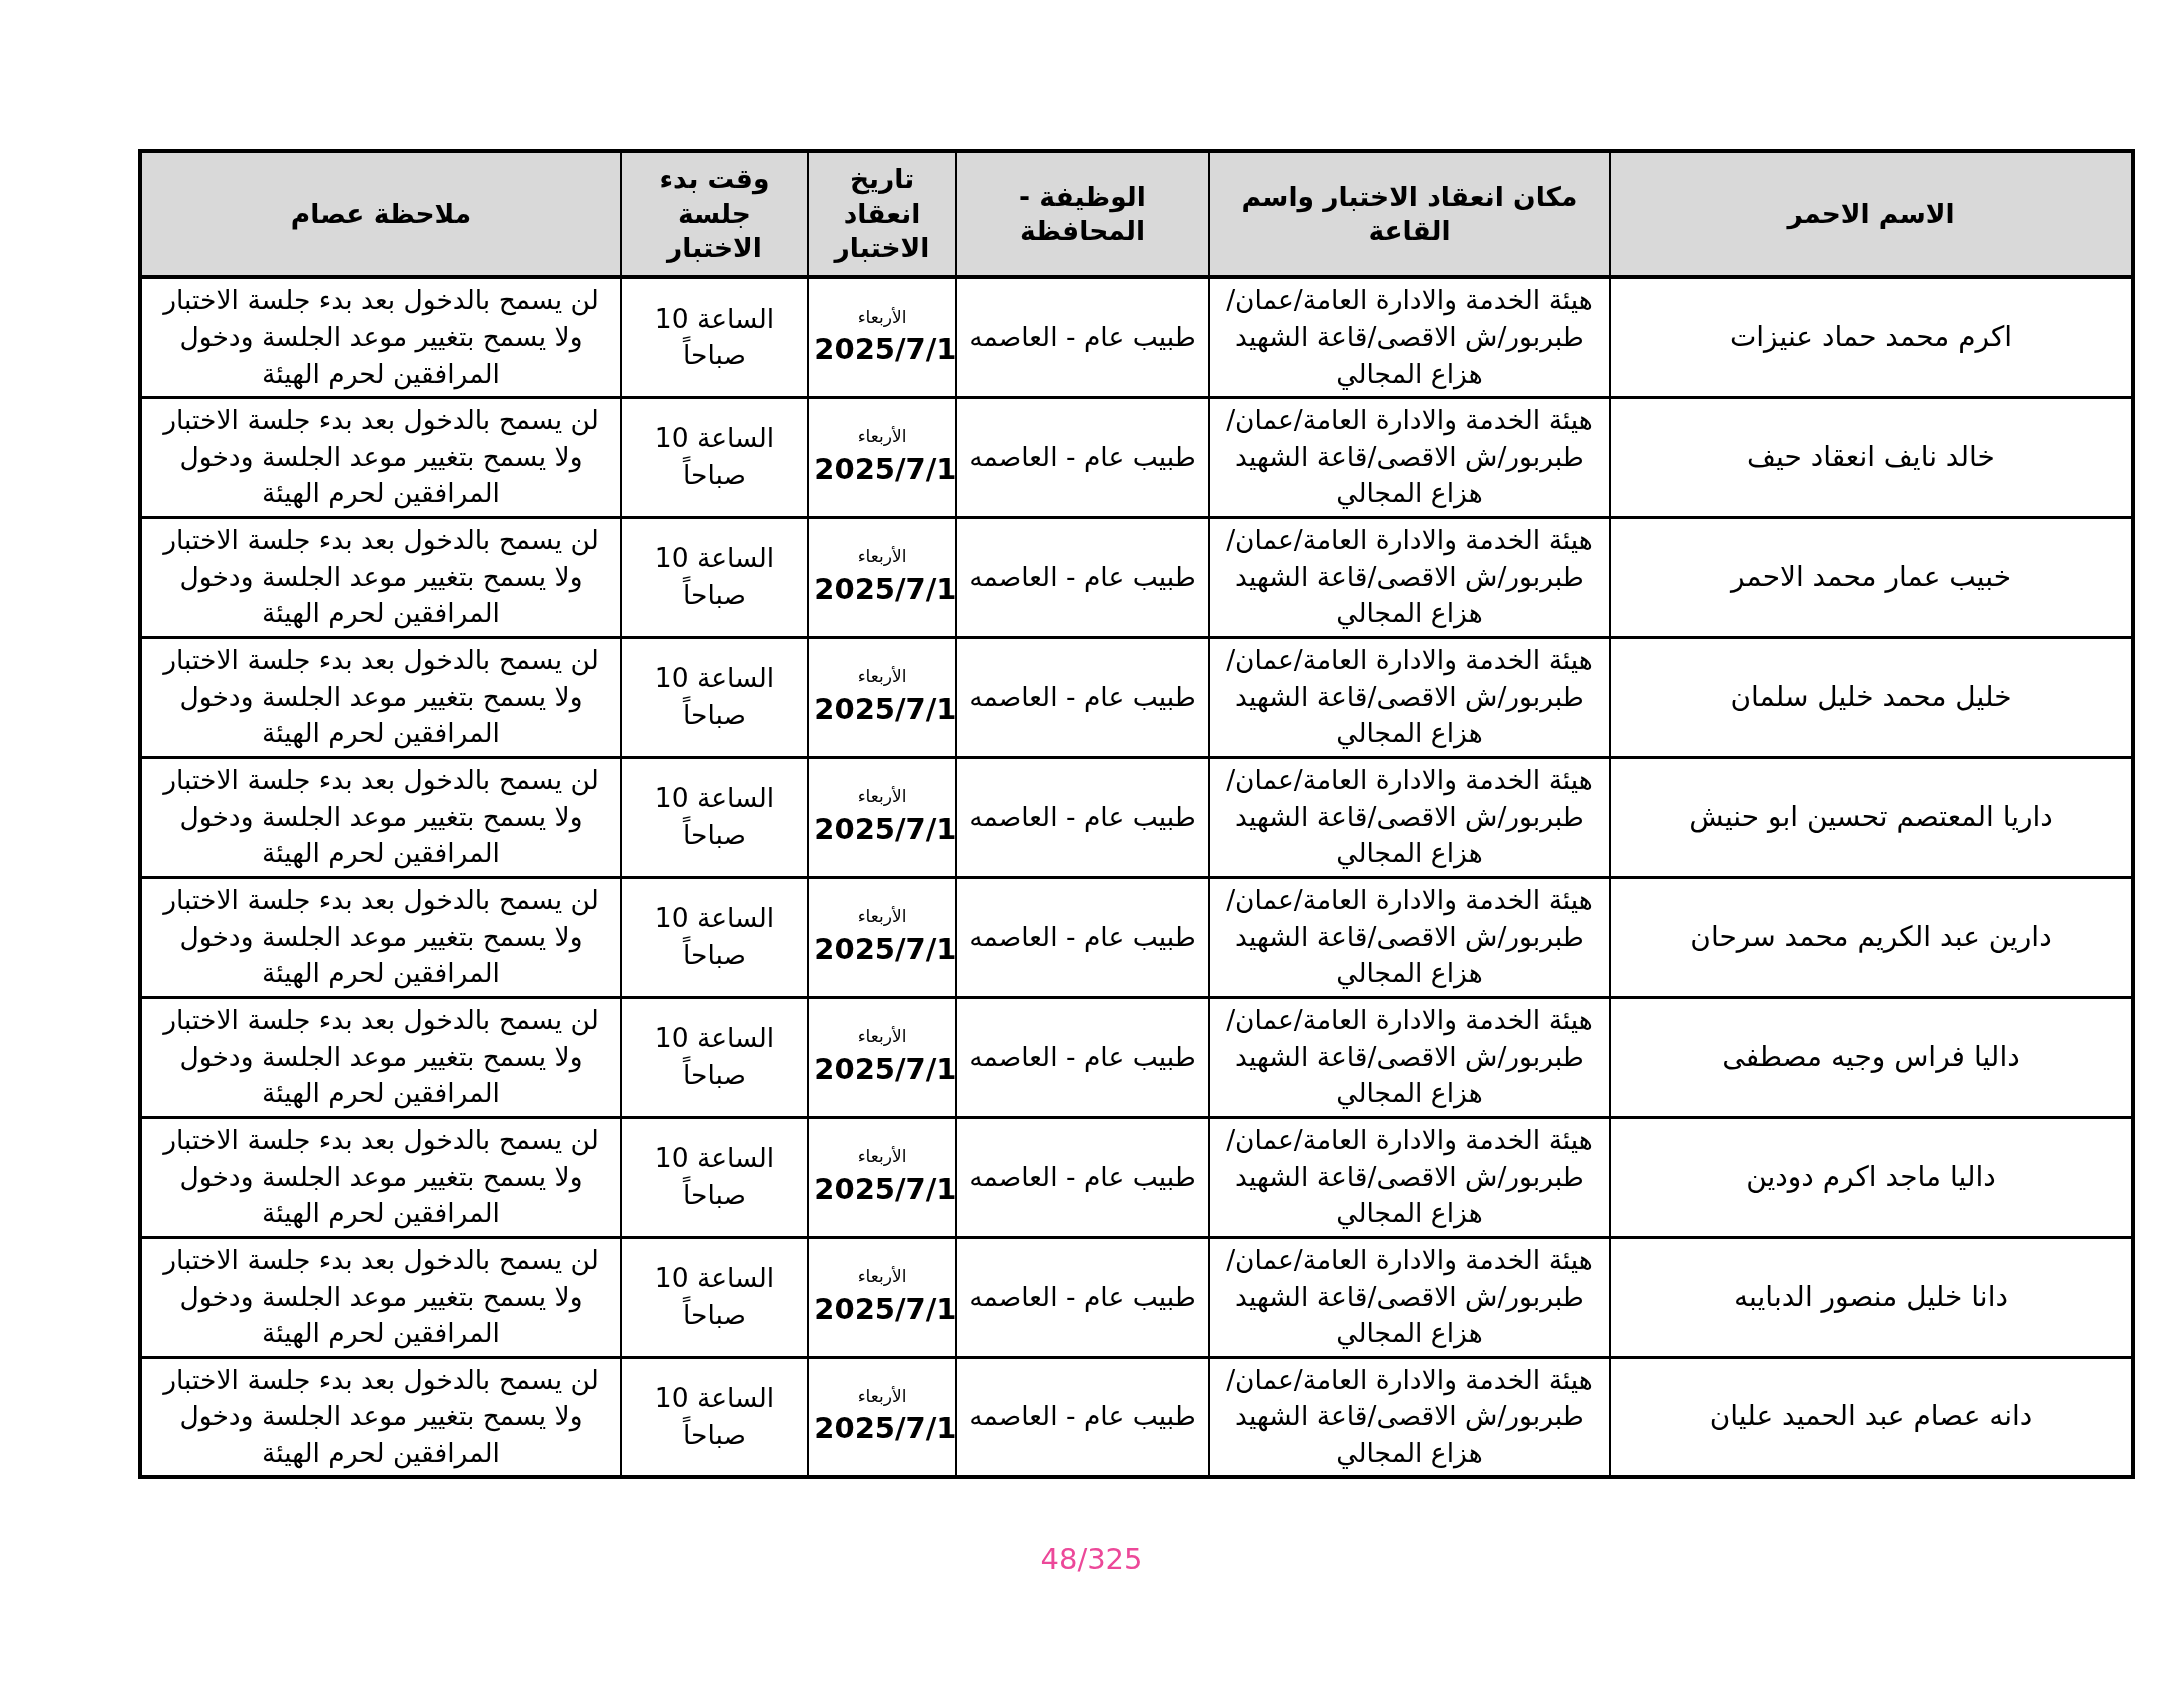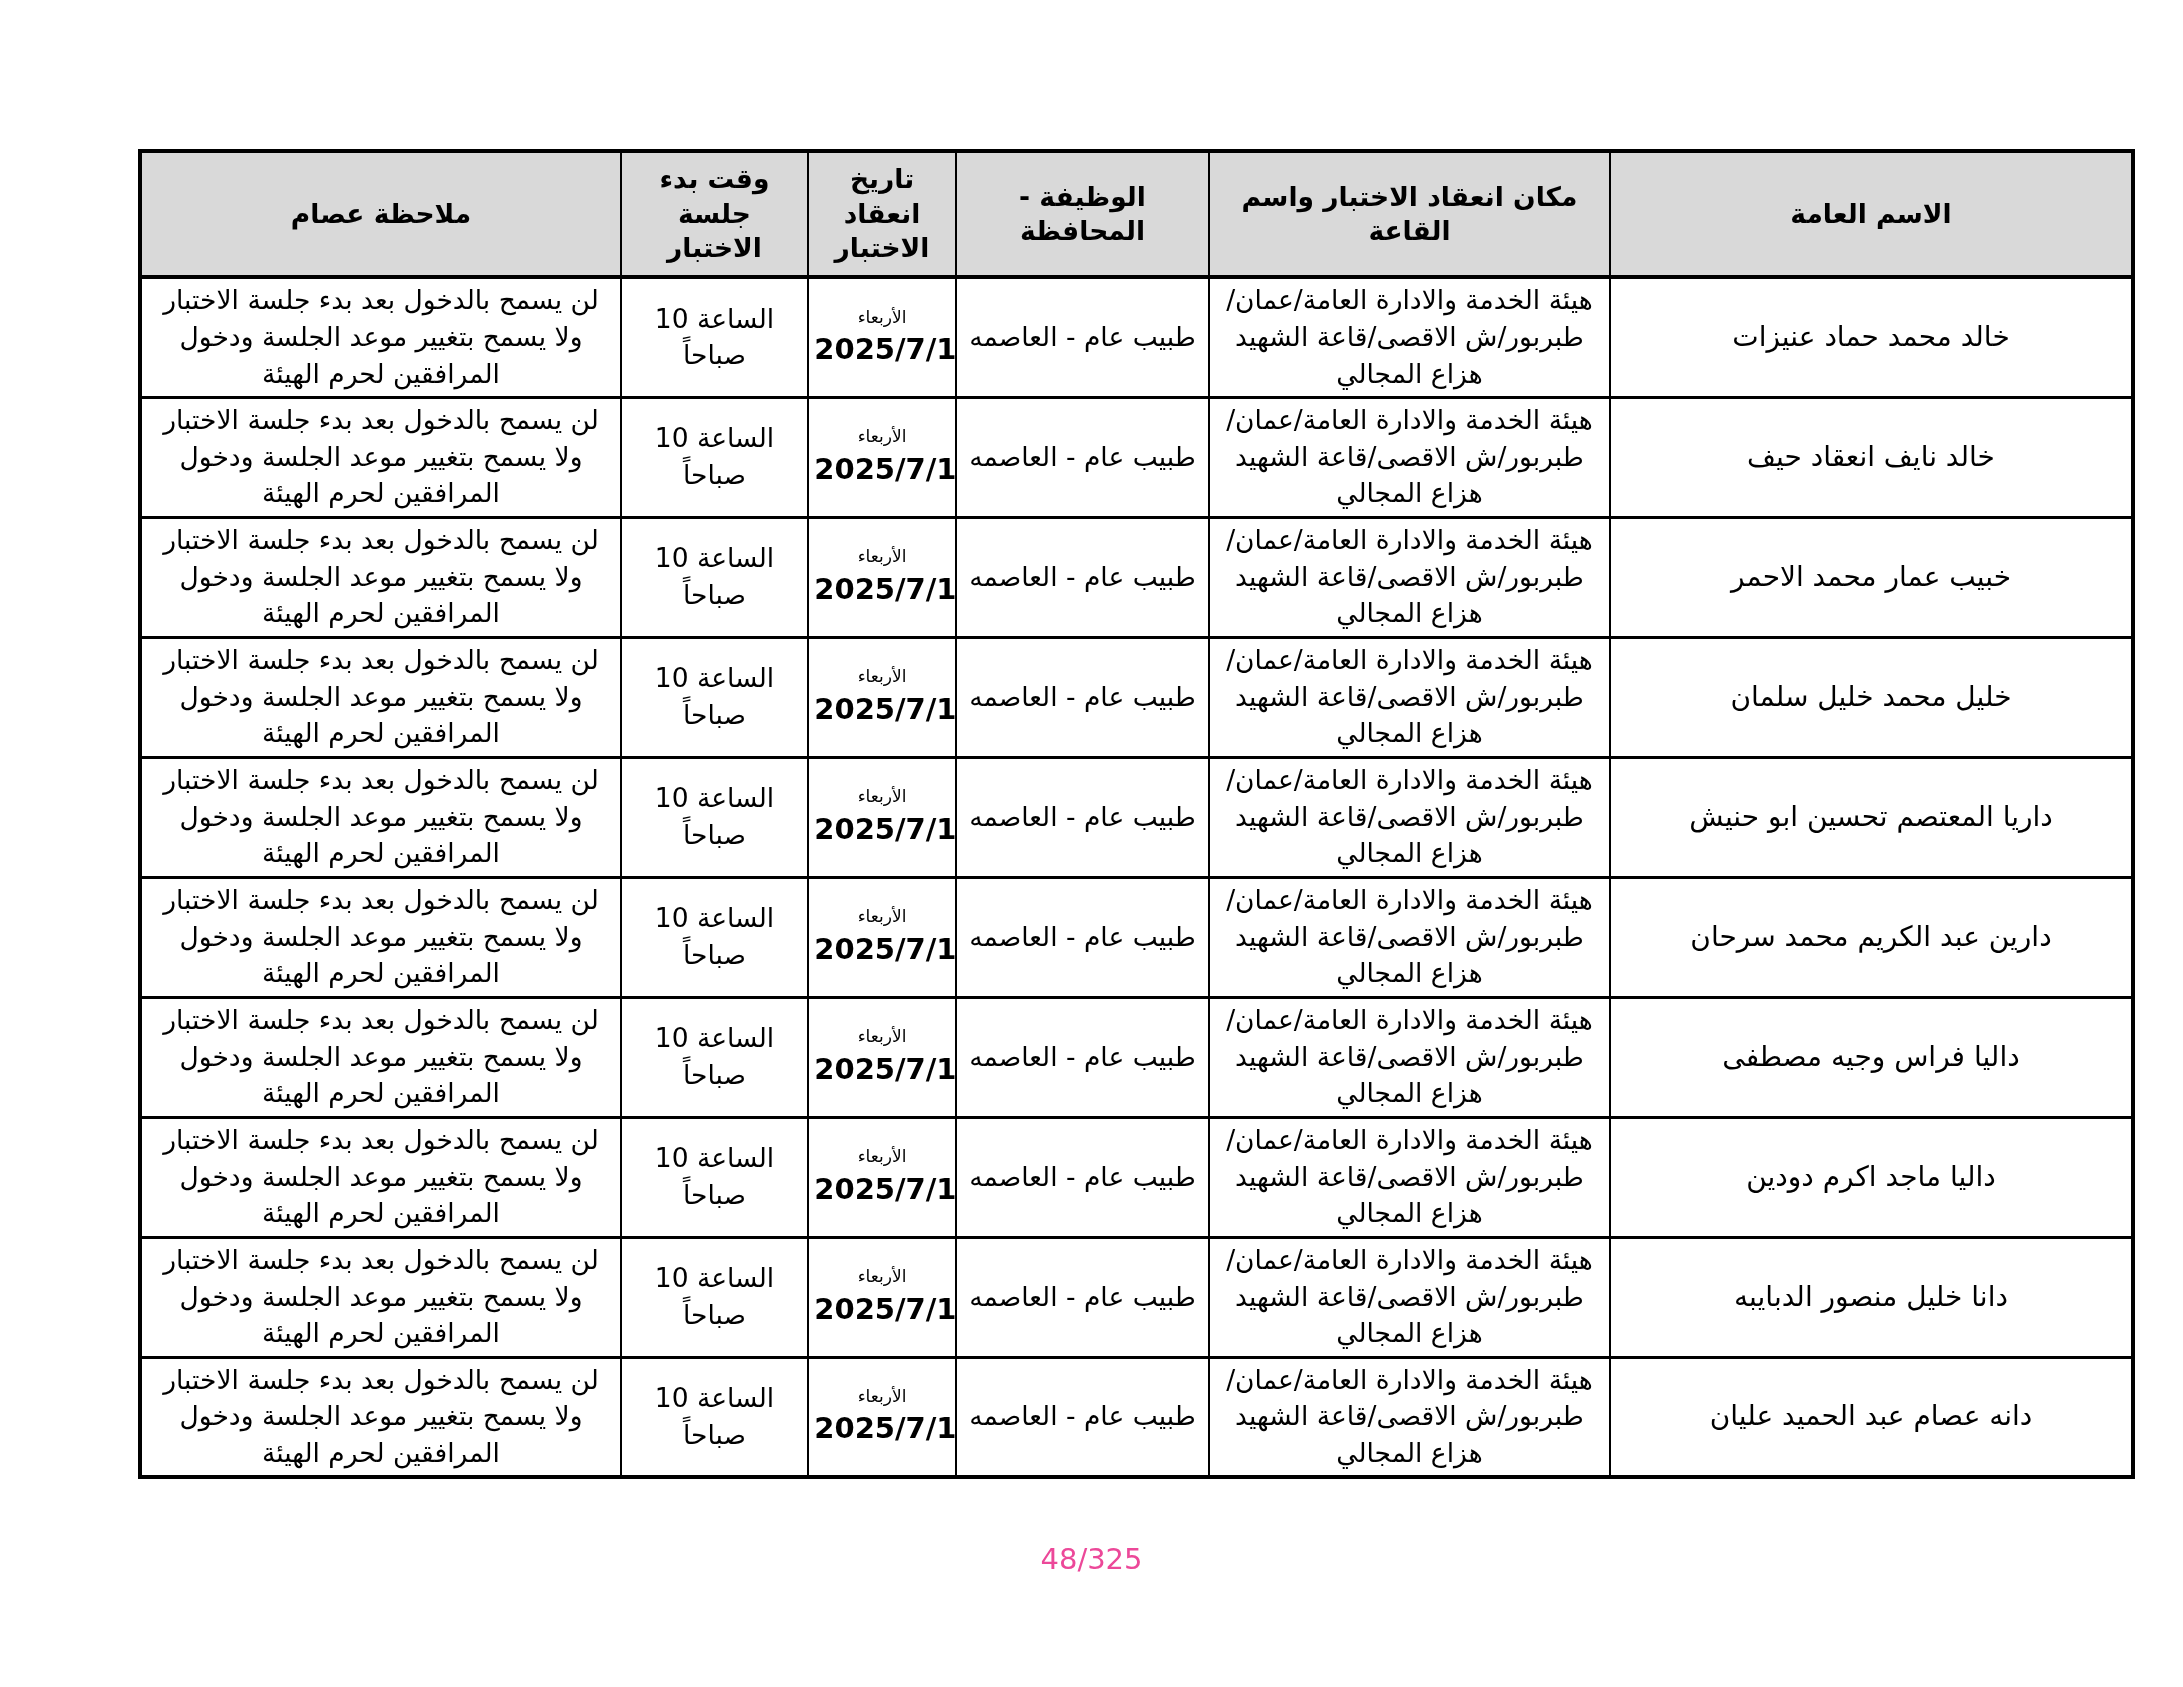--- a/index.html
+++ b/index.html
@@ -79,31 +79,31 @@
     <colgroup>
       <col style="width:523px">
       <col style="width:401px">
       <col style="width:253px">
       <col style="width:148px">
       <col style="width:187px">
       <col style="width:481px">
     </colgroup>
     <thead>
       <tr>
-        <th>الاسم العامة</th>
+        <th>الاسم الاحمر</th>
         <th>مكان انعقاد الاختبار واسم القاعة</th>
         <th>الوظيفة - المحافظة</th>
         <th>تاريخ انعقاد الاختبار</th>
         <th>وقت بدء جلسة الاختبار</th>
         <th>ملاحظة عصام</th>
       </tr>
     </thead>
     <tbody>
       <tr>
-        <td class="cell-name">خالد محمد حماد عنيزات</td>
+        <td class="cell-name">اكرم محمد حماد عنيزات</td>
         <td class="cell-location">هيئة الخدمة والادارة العامة/عمان/طبربور/ش الاقصى/قاعة الشهيد هزاع المجالي</td>
         <td class="cell-job">طبيب عام - العاصمه</td>
         <td class="cell-date">
           <span class="date-day">الأربعاء</span>
           <span class="date-value">2025/7/16</span>
         </td>
         <td class="cell-time">الساعة 10 صباحاً</td>
         <td class="cell-note">لن يسمح بالدخول بعد بدء جلسة الاختبار ولا يسمح بتغيير موعد الجلسة ودخول المرافقين لحرم الهيئة</td>
       </tr>
       <tr>

